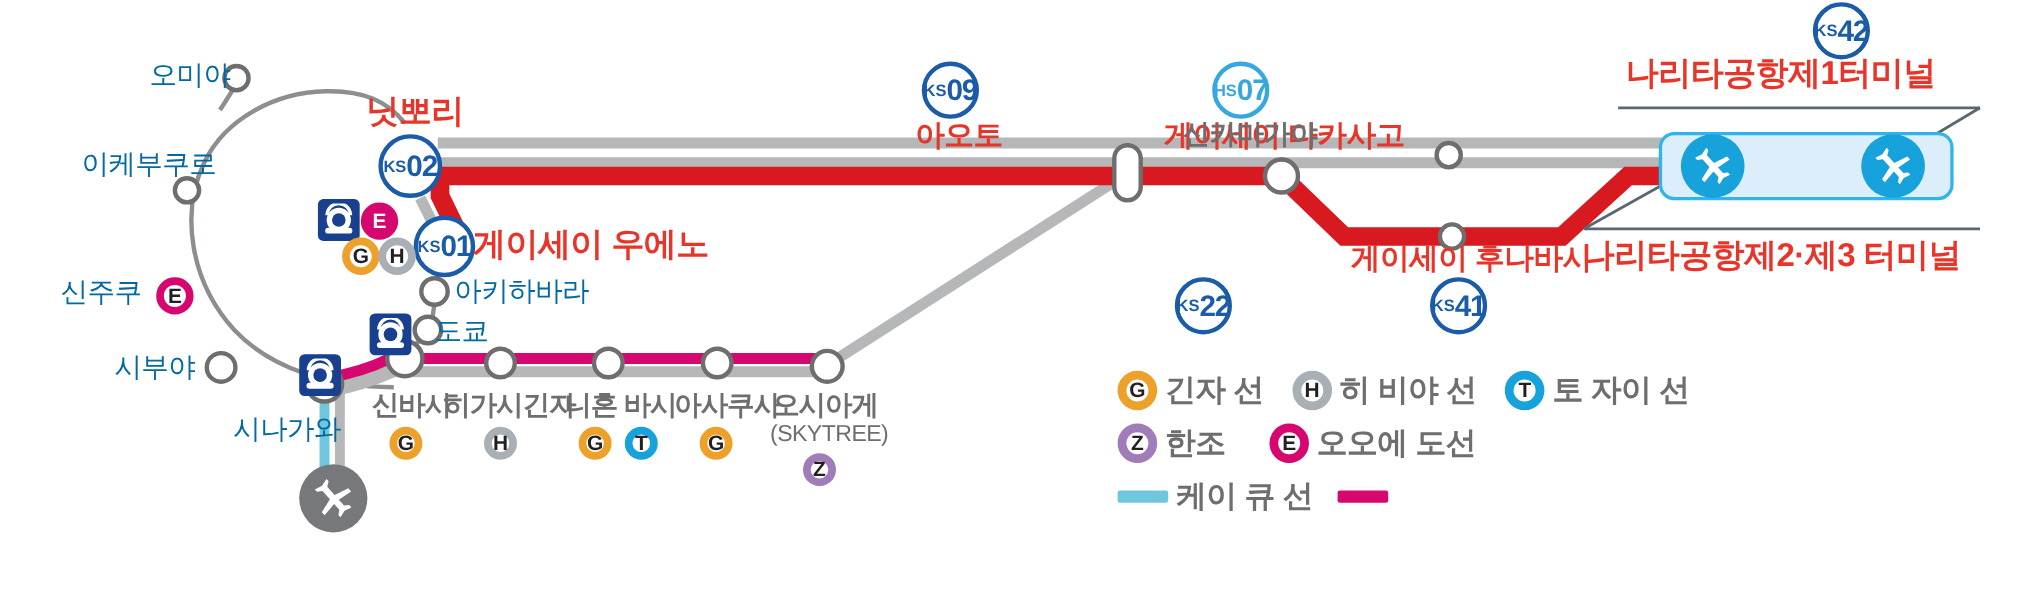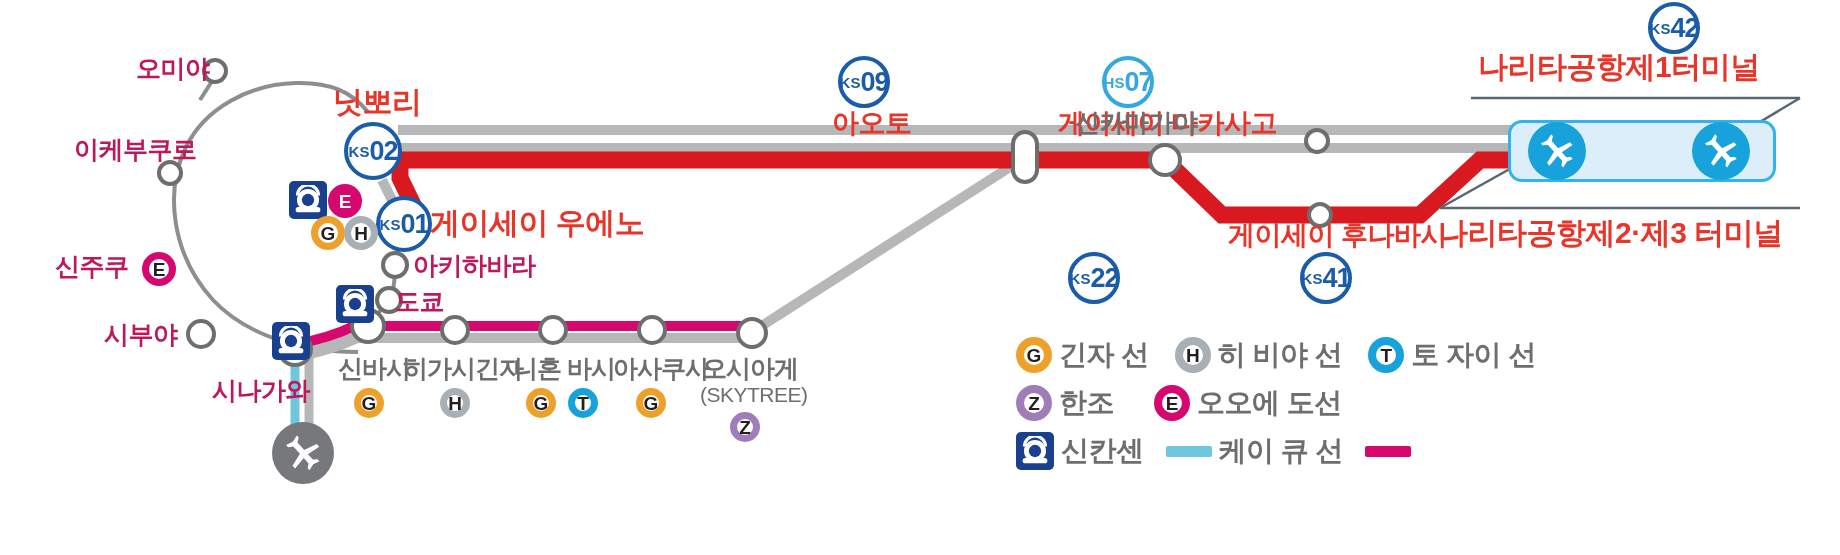--- a/index.html
+++ b/index.html
@@ -3,21 +3,21 @@
 <meta charset="utf-8">
 <title>Keisei Route Map</title>
 <style>
   html,body{margin:0;padding:0;background:#ffffff;}
   body{
     font-family:"Liberation Sans","DejaVu Sans",sans-serif;
     width:1840px;height:555px;overflow:hidden;position:relative;
   }
   #map{position:absolute;left:0;top:0;width:1840px;height:555px;}
   .lbl{position:absolute;white-space:nowrap;line-height:1;}
-  .jr-name{color:#be185d;font-size:25px;font-weight:700;letter-spacing:-0.5px;}
+  .jr-name{color:#0369a1;font-size:25px;font-weight:400;letter-spacing:-0.5px;}
   .ks-name{color:#e8352a;font-size:27px;font-weight:700;letter-spacing:-0.5px;}
   .ks-name-big{color:#e8352a;font-size:30px;font-weight:700;letter-spacing:-0.5px;}
   .gray-name{color:#6e6e6e;font-size:25px;font-weight:700;letter-spacing:-0.5px;}
   .st-name{color:#6e6e6e;font-size:25px;font-weight:700;letter-spacing:-1px;}
   .sub-name{color:#6e6e6e;font-size:21px;font-weight:400;letter-spacing:-0.5px;}
 
   
   .numbadge{position:absolute;border-radius:50%;background:#fff;
     display:flex;align-items:center;justify-content:center;
     box-sizing:border-box;}
@@ -346,28 +346,20 @@
     <div class="leg-item">
       <div class="leg-dot" style="background:#ffffff;border:8px solid #d6086f;">
         <i style="color:#231f20;">E</i>
       </div>
       <span class="leg-txt">오오에 도선</span>
     </div>
   </div>
 
   <div class="leg-row" style="left:0;top:96px;">
     <div class="leg-item" style="margin-right:22px;">
-      <div class="leg-sq">
-        <svg width="30" height="30" viewBox="-17 -17 34 34" aria-hidden="true">
-            <use href="#shinkansenGlyph"></use>
-          </svg>
-      </div>
-      <span class="leg-txt">신칸센</span>
-    </div>
-    <div class="leg-item" style="margin-right:22px;">
       <div class="leg-bar" style="background:#6ec7dd;"></div>
       <span class="leg-txt">케이 큐 선</span>
     </div>
     <div class="leg-item">
       <div class="leg-bar" style="background:#d6086f;"></div>
     </div>
   </div>
 </div>
 
 </body></html>

